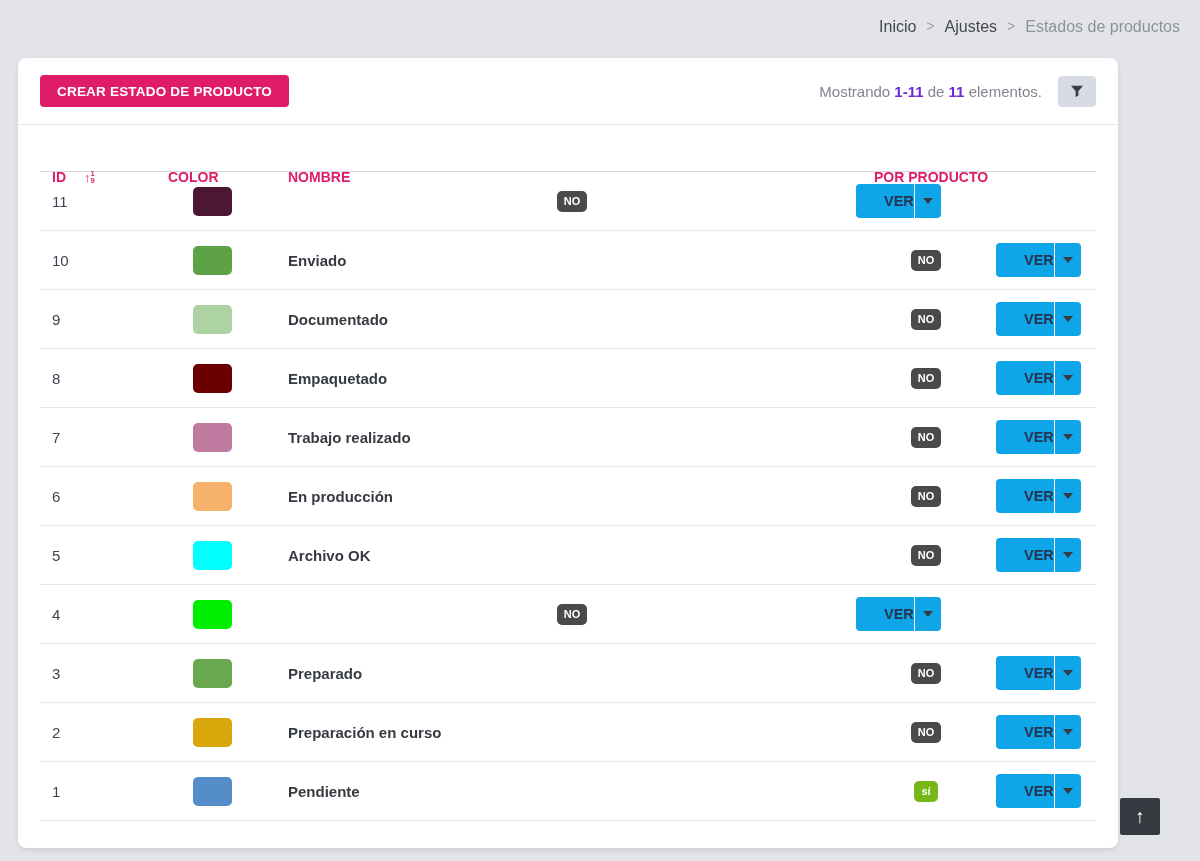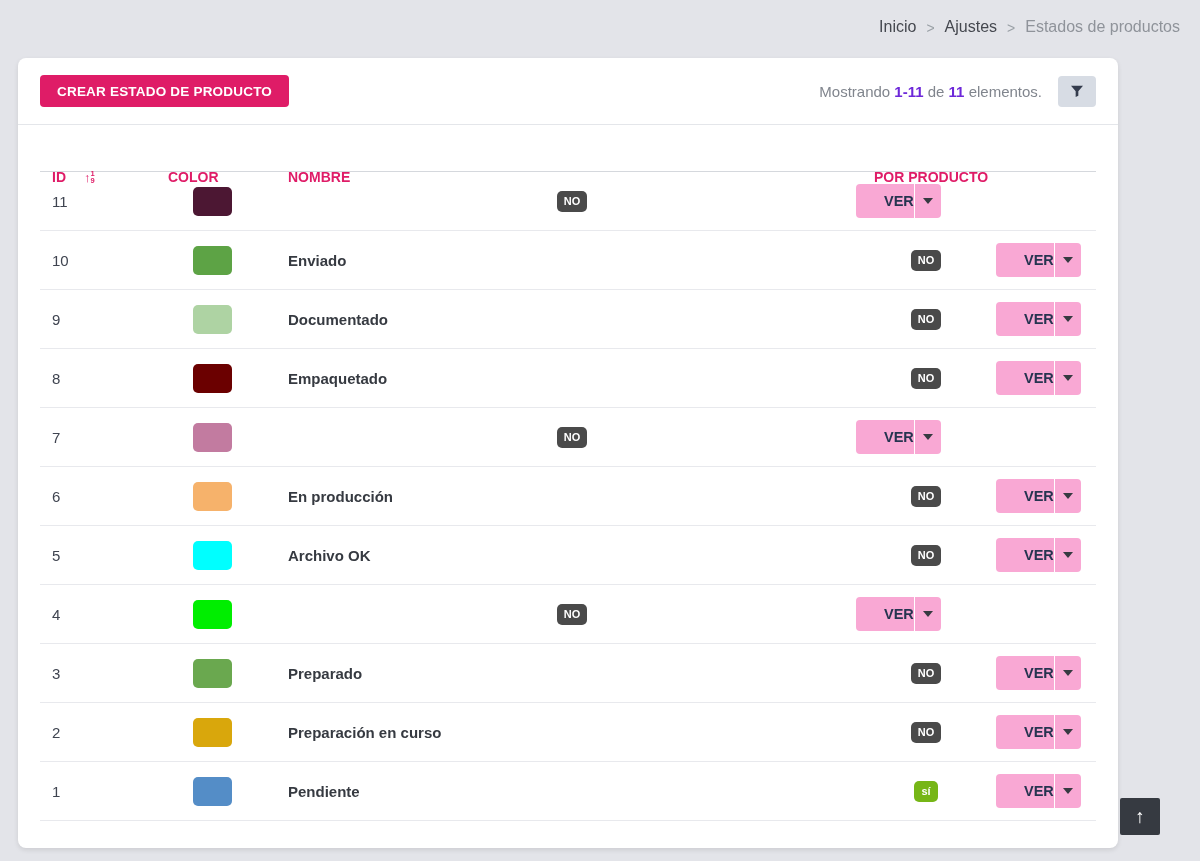--- a/index.html
+++ b/index.html
@@ -8,21 +8,21 @@
     position: relative;
     font-family: "Liberation Sans", sans-serif;
     background: #e3e4e9;
     overflow: hidden;
   }
 
   
   .breadcrumb {
     position: absolute; top: 18px; right: 20px;
     font-size: 16px; color: #8f939a;
-    display: flex; align-items: flex-end; gap: 10px;
+    display: flex; align-items: flex-start; gap: 10px;
   }
   .breadcrumb .crumb-link { color: #45484f; cursor: pointer; }
   .breadcrumb .crumb-sep { color: #9aa0a6; font-size: 14px; }
   .breadcrumb .crumb-current { color: #8f939a; }
 
   
   .card {
     position: absolute; left: 18px; top: 58px;
     width: 1100px; height: 790px;
     background: #ffffff;
@@ -89,21 +89,21 @@
     display: inline-block; border-radius: 5px;
     font-size: 11px; font-weight: bold; color: #fff;
     padding: 5px 7px; line-height: 1;
   }
   .badge.no { background: #4a4a4a; }
   .badge.yes { background: #76b617; }
 
   .cell-actions { display: flex; justify-content: flex-start; }
   .btn-view {
     display: flex; align-items: stretch;
-    background: #f9a8d4; border-radius: 4px;
+    background: #0ea5e9; border-radius: 4px;
     height: 34px; width: 85px; overflow: hidden; cursor: pointer; padding-left: 28px;
   }
   .btn-view .view-main {
     flex: 1; display: flex; align-items: center; justify-content: center;
     font-size: 14.5px; font-weight: bold; color: #263450;
     border-right: 1px solid #ffffff;
   }
   .btn-view .view-caret {
     width: 29px; display: flex; align-items: center; justify-content: center;
   }
@@ -248,20 +248,21 @@
         </span>
       </div>
     </div>
   </div>
 
   <div class="trow row">
     <div class="cell-id">7</div>
     <div class="cell-color">
       <div class="swatch" style="background: rgb(194, 123, 160);"></div>
     </div>
+    <div class="cell-name">Trabajo realizado</div>
     <div class="cell-default">
       <span class="badge no">NO</span>
     </div>
     <div class="cell-actions">
       <div class="btn-view">
         <span class="view-main">VER</span>
         <span class="view-caret">
           <span class="caret-down"></span>
         </span>
       </div>

